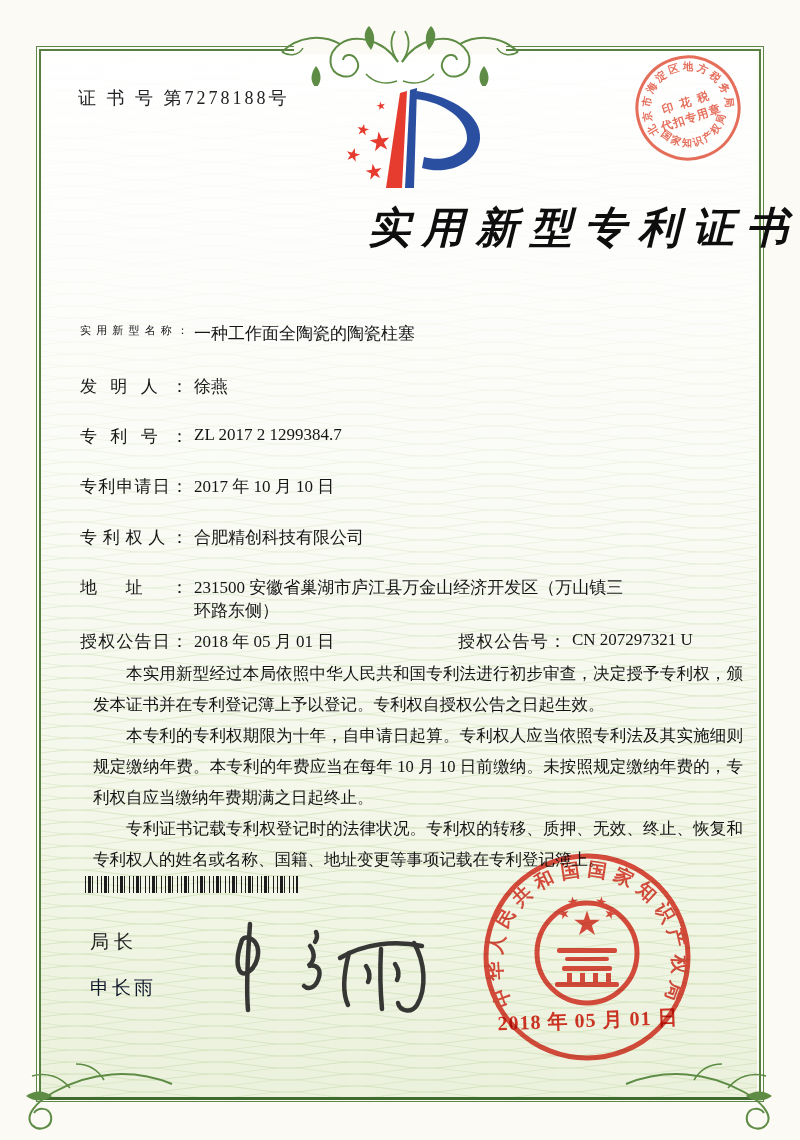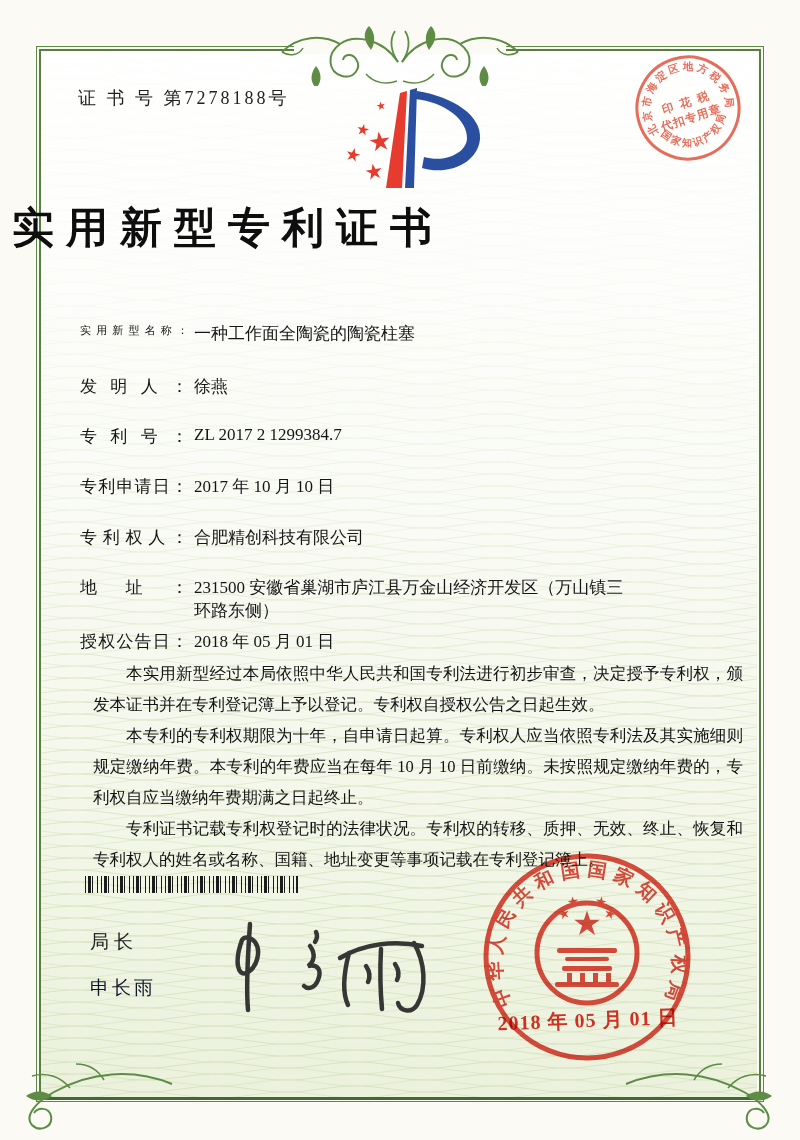--- a/index.html
+++ b/index.html
@@ -10,22 +10,22 @@
   .frame-inner{position:absolute;inset:2px;border:2px solid #567f40;}
   .bottom-rule{position:absolute;left:40px;top:1097px;width:718px;height:3px;background:#3f6b2e;z-index:3;}
   
   .waves{position:absolute;left:41px;top:51px;width:716px;height:1046px;z-index:0;}
   .fade{position:absolute;left:41px;top:51px;width:716px;height:1046px;z-index:0;
         background:linear-gradient(180deg,rgba(255,255,255,.96) 0%,rgba(255,255,255,.85) 20%,
         rgba(255,255,255,.55) 42%,rgba(255,255,255,.18) 62%,rgba(226,236,204,.18) 82%,rgba(214,228,190,.30) 100%);}
   .orn{position:absolute;z-index:4;}
   .cert-no{position:absolute;left:78px;top:86px;font-size:18px;letter-spacing:3px;color:#222;z-index:5;}
   .logo{position:absolute;left:330px;top:86px;z-index:5;}
-  .title{position:absolute;left:0;top:200px;width:100%;text-align:left;font-size:42px;font-weight:700;
-         letter-spacing:12px;text-indent:12px;color:#0e0e0e;z-index:5;}
+  .title{position:absolute;left:0;top:200px;width:100%;text-align:right;font-size:42px;font-weight:700;
+         letter-spacing:12px;text-indent:12px;color:#0e0e0e;z-index:5;font-style:italic;}
   .field{position:absolute;left:80px;font-size:17px;color:#151515;z-index:5;white-space:nowrap;}
   .f-label{display:inline-block;width:108px;text-align:justify;text-align-last:justify;vertical-align:top;}
   .f-label.small{font-size:11px;padding-top:1px;font-family:Liberation Mono, monospace;}
   .f-value{display:inline-block;margin-left:6px;vertical-align:top;}
   .f-value.wrap{white-space:normal;width:436px;}
   .field.addr{white-space:normal;}
   .paras{position:absolute;left:78px;top:658px;width:650px;font-size:16.5px;line-height:31px;
          text-align:justify;color:#141414;z-index:5;margin-left:15px;}
   .paras p{margin:0;text-indent:2em;}
   .barcode{position:absolute;left:85px;top:876px;width:213px;height:17px;z-index:5;
@@ -139,20 +139,23 @@
   </div>
   <div class="field" style="top:526px;text-decoration:underline;">
     <span class="f-label">专利权人：</span><span class="f-value">合肥精创科技有限公司</span>
   </div>
   <div class="field addr" style="top:576px;">
     <span class="f-label">地址：</span><span class="f-value wrap">231500 安徽省巢湖市庐江县万金山经济开发区（万山镇三环路东侧）</span>
   </div>
   <div class="field" style="top:630px;">
     <span class="f-label">授权公告日：</span><span class="f-value">2018 年 05 月 01 日</span>
   </div>
+  <div class="field" style="left:458px;top:630px;">
+    <span class="f-label">授权公告号：</span><span class="f-value">CN 207297321 U</span>
+  </div>
 
   <div class="paras">
     <p>本实用新型经过本局依照中华人民共和国专利法进行初步审查，决定授予专利权，颁发本证书并在专利登记簿上予以登记。专利权自授权公告之日起生效。</p>
     <p>本专利的专利权期限为十年，自申请日起算。专利权人应当依照专利法及其实施细则规定缴纳年费。本专利的年费应当在每年 10 月 10 日前缴纳。未按照规定缴纳年费的，专利权自应当缴纳年费期满之日起终止。</p>
     <p>专利证书记载专利权登记时的法律状况。专利权的转移、质押、无效、终止、恢复和专利权人的姓名或名称、国籍、地址变更等事项记载在专利登记簿上。</p>
   </div>
 
   <div class="barcode"></div>
 
   <div class="signer-title">局长</div>

